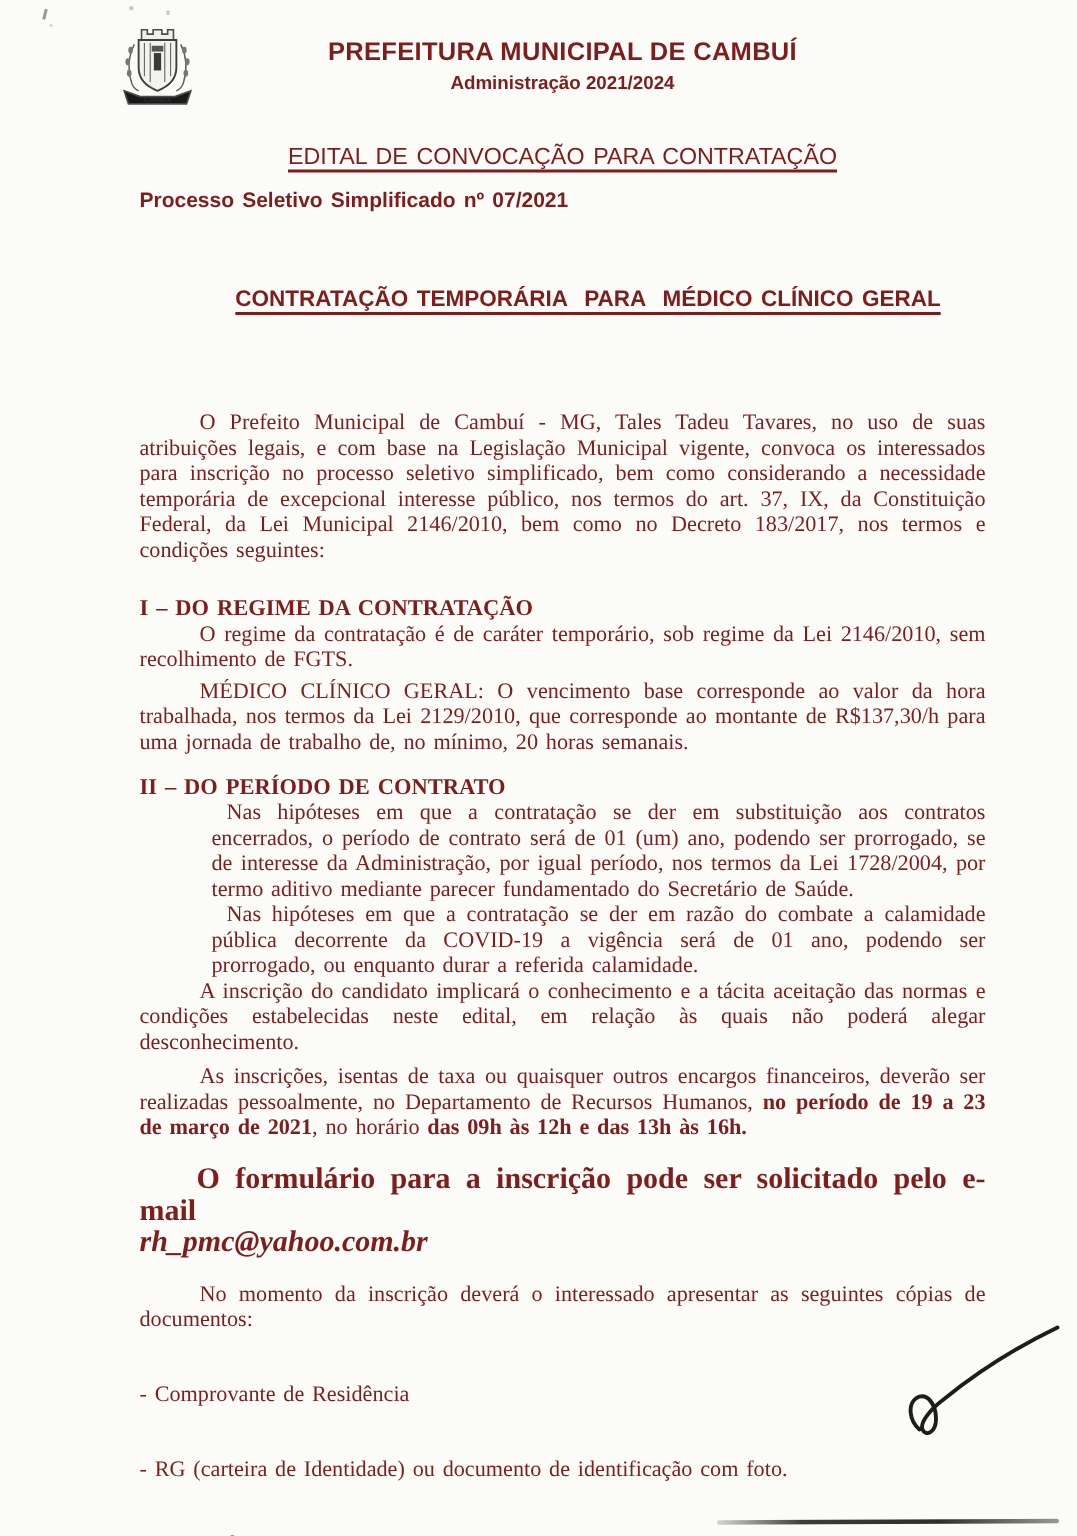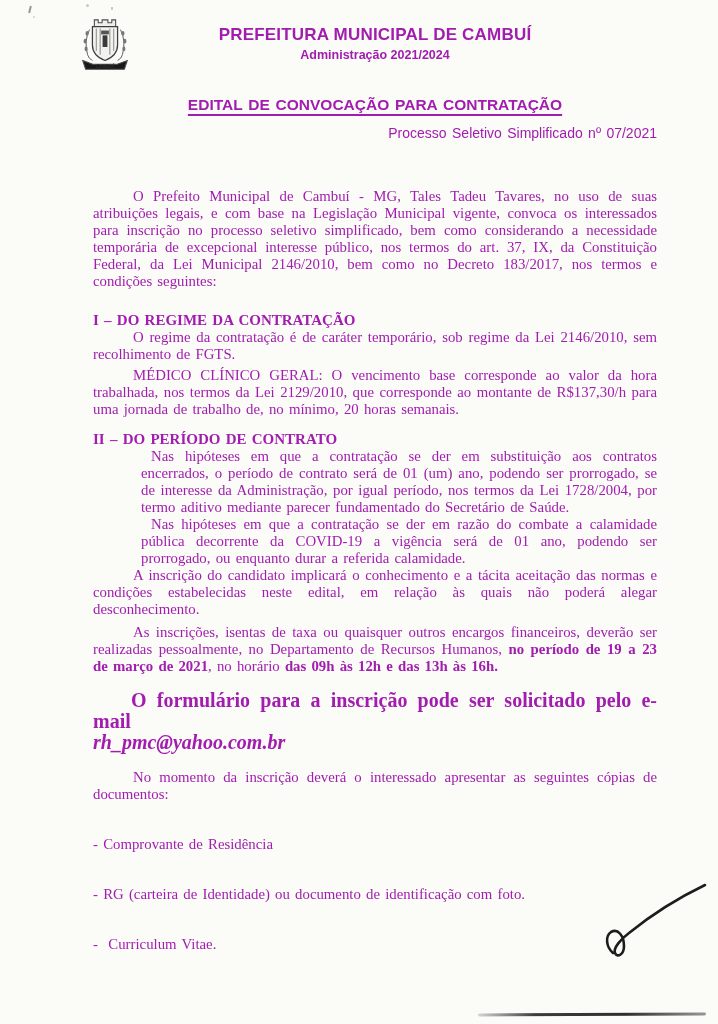--- a/index.html
+++ b/index.html
@@ -3,21 +3,21 @@
 <meta charset="utf-8">
 <style>
   * { margin:0; padding:0; box-sizing:border-box; }
   html,body { background:#e9e9e7; }
   .page{
     position:relative;
     width:718px; height:1024px;
     margin:0 auto;
     background:#fbfbf8;
     overflow:hidden;
-    color:#a21caf;
+    color:#7f1d1d;
     font-family:"Liberation Serif", serif;
   }
   
   .speck{ position:absolute; background:rgba(70,70,70,.55); }
   .speck.s1{ left:29px; top:6px; width:2px; height:7px; transform:rotate(14deg); }
   .speck.s2{ left:86px; top:4px; width:3px; height:3px; border-radius:50%; opacity:.5; }
   .speck.s3{ left:111px; top:7px; width:2px; height:3px; opacity:.5; }
   .speck.s4{ left:33px; top:16px; width:2px; height:2px; border-radius:50%; opacity:.4; }
   .bottom-edge{
     position:absolute; left:478px; top:1013px; width:228px; height:3px;
@@ -34,22 +34,22 @@
   }
   .org-title{ font-size:17px; line-height:20px; letter-spacing:.2px; }
   .org-subtitle{ font-size:12.5px; line-height:16px; margin-top:2px; }
   
   .content{
     position:absolute; left:93px; top:95px; width:564px;
     font-size:14.8px; line-height:17px;
     text-align:justify; word-spacing:1.5px;
   }
   .u{ text-decoration:underline; text-decoration-thickness:1.6px; text-underline-offset:4px; }
-  .doc-title{ text-align:center; font-family:"Liberation Sans", sans-serif; font-weight:700; font-size:15.5px; line-height:19px; }
-  .doc-process{ text-align:right; font-family:"Liberation Sans", sans-serif; font-weight:400; font-size:14px; line-height:18px; margin-top:10px; }
+  .doc-title{ text-align:center; font-family:"Liberation Sans", sans-serif; font-weight:400; font-size:15.5px; line-height:19px; }
+  .doc-process{ text-align:left; font-family:"Liberation Sans", sans-serif; font-weight:700; font-size:14px; line-height:18px; margin-top:10px; }
   .doc-role{ text-align:center; font-family:"Liberation Sans", sans-serif; font-weight:700; font-size:15px; line-height:19px; margin-top:29px; white-space:pre; }
   .sec-heading{ font-weight:700; font-size:15px; text-align:left; }
   .ind40{ text-indent:40px; }
   .ind10{ text-indent:10px;margin-left:48px; }
   .mt-intro{ margin-top:46px; }
   .mt-h1{ margin-top:22px; }
   .mt-p4{ margin-top:4px; }
   .mt-h2{ margin-top:13px; }
   .mt-h3{ margin-top:17px; }
   .mt-p6{ margin-top:6px; }
@@ -111,20 +111,23 @@
     <div class="org-title">PREFEITURA MUNICIPAL DE CAMBUÍ</div>
     <div class="org-subtitle">Administração 2021/2024</div>
   </div>
 
   <div class="content">
 
     <div class="doc-title">
       <span class="u">EDITAL DE CONVOCAÇÃO PARA CONTRATAÇÃO</span>
     </div>
     <div class="doc-process">Processo Seletivo Simplificado nº 07/2021</div>
+    <div class="doc-role">
+      <span class="u">CONTRATAÇÃO TEMPORÁRIA  PARA  MÉDICO CLÍNICO GERAL</span>
+    </div>
 
     <p class="ind40 mt-intro">O Prefeito Municipal de Cambuí - MG, Tales Tadeu Tavares, no uso de suas atribuições legais, e com base na Legislação Municipal vigente, convoca os interessados para inscrição no processo seletivo simplificado, bem como considerando a necessidade temporária de excepcional interesse público, nos termos do art. 37, IX, da Constituição Federal, da Lei Municipal 2146/2010, bem como no Decreto 183/2017, nos termos e condições seguintes:</p>
 
     <h4 class="sec-heading mt-h1">I – DO REGIME DA CONTRATAÇÃO</h4>
     <p class="ind40">O regime da contratação é de caráter temporário, sob regime da Lei 2146/2010, sem recolhimento de FGTS.</p>
     <p class="ind40 mt-p4">MÉDICO CLÍNICO GERAL: O vencimento base corresponde ao valor da hora trabalhada, nos termos da Lei 2129/2010, que corresponde ao montante de R$137,30/h para uma jornada de trabalho de, no mínimo, 20 horas semanais.</p>
 
     <h4 class="sec-heading mt-h2">II – DO PERÍODO DE CONTRATO</h4>
     <p class="ind10">Nas hipóteses em que a contratação se der em substituição aos contratos encerrados, o período de contrato será de 01 (um) ano, podendo ser prorrogado, se de interesse da Administração, por igual período, nos termos da Lei 1728/2004, por termo aditivo mediante parecer fundamentado do Secretário de Saúde.</p>
     <p class="ind10">Nas hipóteses em que a contratação se der em razão do combate a calamidade pública decorrente da COVID-19  a vigência será de 01 ano, podendo ser prorrogado, ou enquanto durar a referida calamidade.</p>

